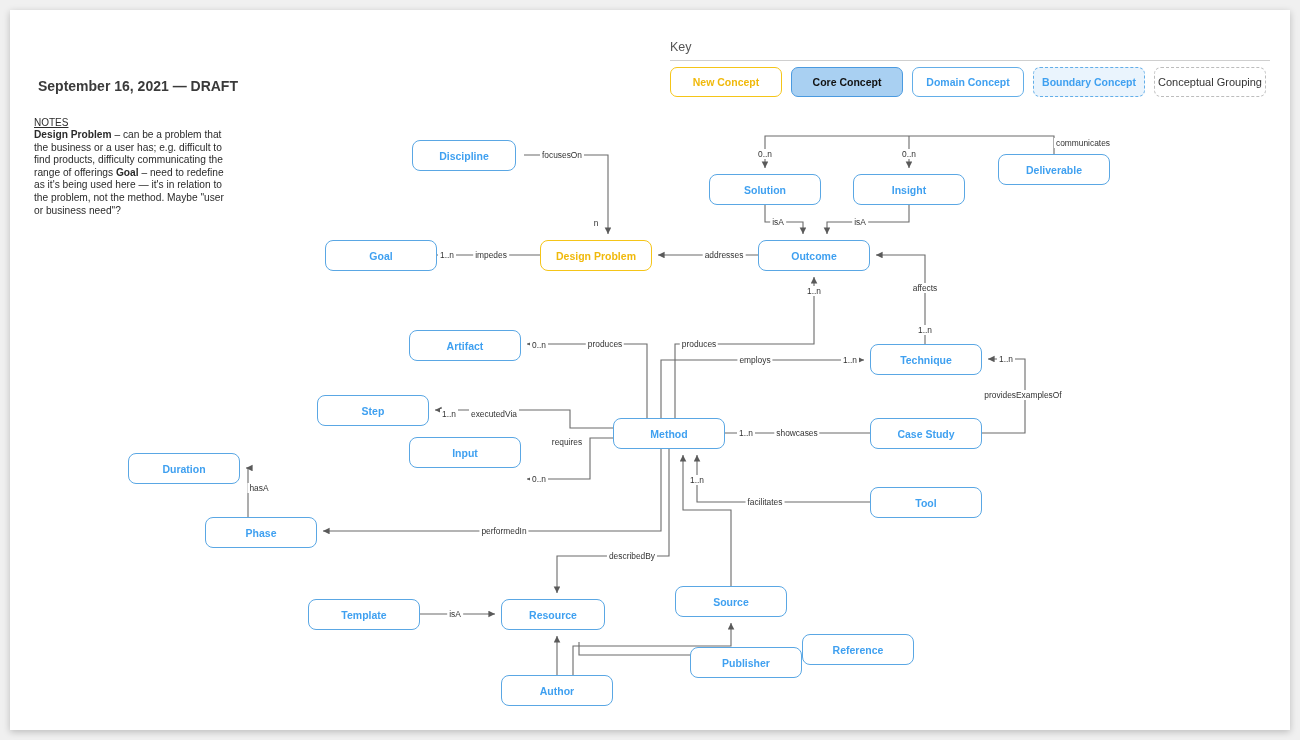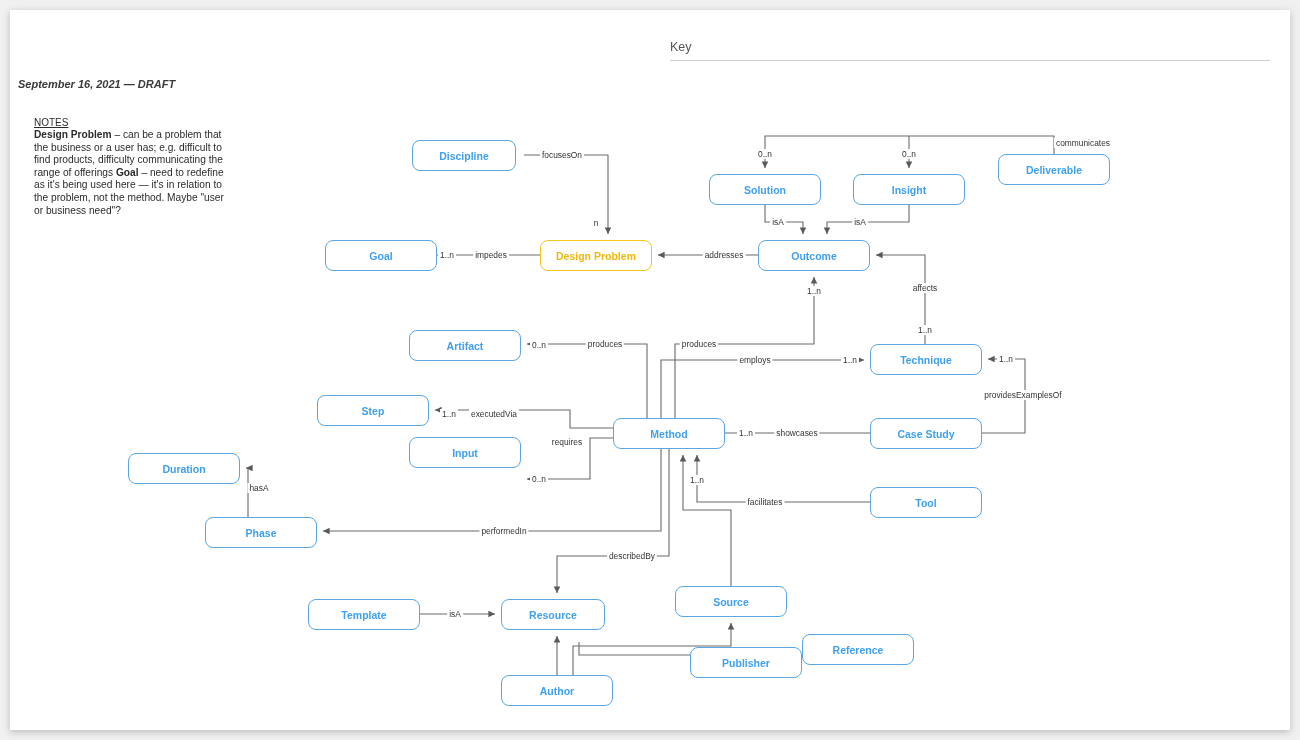--- a/index.html
+++ b/index.html
@@ -26,22 +26,22 @@
   #title {
     position: absolute; left: 23px; top: 22px;
     font-size: 20px; font-weight: bold; color: #1a1a1a;
     letter-spacing: -0.2px; white-space: nowrap;
   }
   #subtitle {
     position: absolute; left: 24px; top: 49px;
     font-size: 13.5px; color: #7a7a7a; white-space: nowrap;
   }
   #datestamp {
-    position: absolute; left: 8px; top: 68px;
-    font-size: 11px; color: #3a3a3a; font-style: italic;
+    position: absolute; left: 28px; top: 68px;
+    font-size: 14px; color: #3a3a3a; 
     font-weight: bold; white-space: nowrap;
   }
 
   
   #notes-heading {
     position: absolute; left: 24px; top: 107px;
     font-size: 10px; color: #2b2b2b; text-decoration: underline;
   }
   #notes-body {
     position: absolute; left: 24px; top: 119px; width: 192px;
@@ -110,20 +110,27 @@
 
 <div id="card">
 
   <div id="datestamp">September 16, 2021 — DRAFT</div>
 
   <div id="notes-heading">NOTES</div>
   <div id="notes-body"><b>Design Problem</b><span> – can be a problem that the business or a user has; e.g. difficult to find products, difficulty communicating the range of offerings </span><b>Goal</b><span> – need to redefine as it's being used here — it's in relation to the problem, not the method. Maybe "user or business need"? </span></div>
 
   <div id="key-label">Key</div>
   <div id="key-rule"></div>
+  <div id="key-row">
+      <div class="key-box k-new">New Concept</div>
+      <div class="key-box k-core">Core Concept</div>
+      <div class="key-box k-domain">Domain Concept</div>
+      <div class="key-box k-boundary">Boundary Concept</div>
+      <div class="key-box k-group">Conceptual Grouping</div>
+    </div>
 
   <div id="diagram">
     <svg id="edges" width="1280" height="720">
       <defs>
         <marker id="ah" markerWidth="7" markerHeight="7" refX="6" refY="3" orient="auto">
           <path d="M0,0 L6,3 L0,6 z" fill="#5a5a5a"></path>
         </marker>
       </defs>
       <g stroke="#6b6b6b" stroke-width="1.1" fill="none">
 

